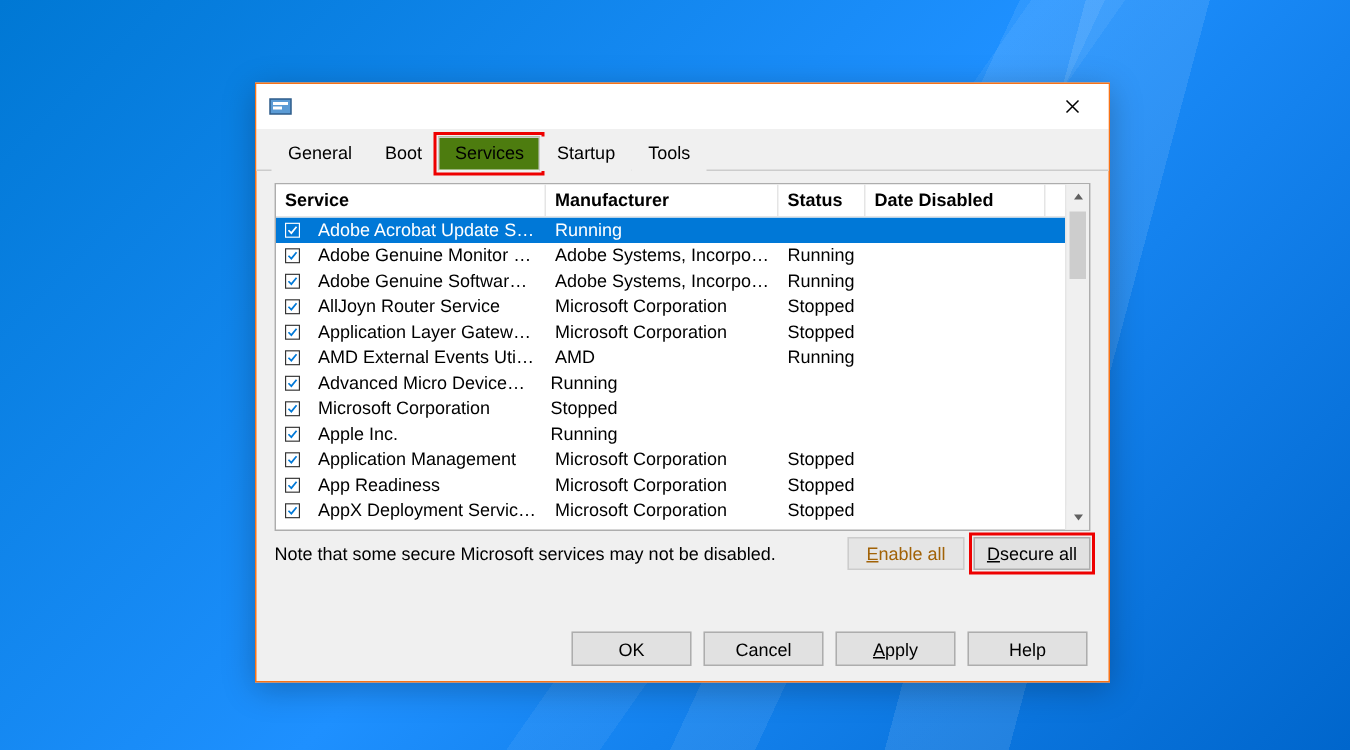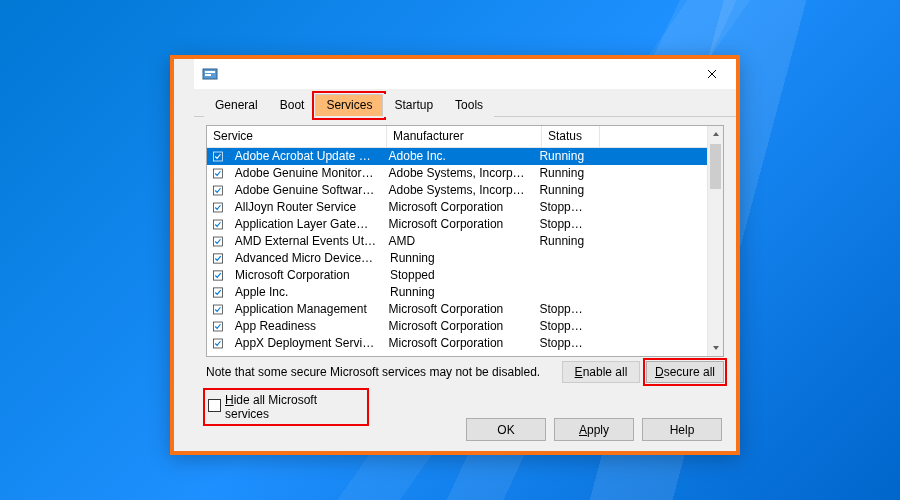--- a/index.html
+++ b/index.html
@@ -4,36 +4,36 @@
 <style>
 * { box-sizing: border-box; margin: 0; padding: 0; font-family: "Segoe UI", Tahoma, sans-serif; font-size: 12px; }
 body { width: 900px; height: 500px; overflow: hidden; position: relative; background: linear-gradient(135deg, #0078d4 0%, #1e90ff 50%, #0066cc 100%); }
 .desktop-rays { position: absolute; inset: 0; background:
   linear-gradient(115deg, transparent 0%, transparent 60%, rgba(255,255,255,0.08) 60%, rgba(255,255,255,0.08) 65%, transparent 65%),
   linear-gradient(105deg, transparent 0%, transparent 70%, rgba(255,255,255,0.1) 70%, rgba(255,255,255,0.1) 78%, transparent 78%),
   linear-gradient(125deg, transparent 0%, transparent 55%, rgba(255,255,255,0.06) 55%, rgba(255,255,255,0.06) 60%, transparent 60%);
 }
 .dialog {
   position: absolute; left: 170px; top: 55px; width: 570px; height: 400px;
-  background: #f0f0f0; border: 4px solid #f97316; box-shadow: 0 4px 20px rgba(0,0,0,0.25); padding-left: 20px;
+  background: #f0f0f0; border: 1px solid #f97316; box-shadow: 0 4px 20px rgba(0,0,0,0.25);
 }
 .titlebar { height: 30px; display: flex; align-items: center; justify-content: space-between; padding: 0 2px 0 8px; background: #fff; }
 .titlebar-left { display:flex; align-items:center; gap:6px;}
 .app-icon { width:16px; height:16px; display:inline-block;}
 .app-icon svg{width:16px;height:16px;}
 .close-btn { width: 44px; height: 28px; display:flex; align-items:center; justify-content:center; cursor:pointer;}
 .close-btn svg{width:10px;height:10px;}
 .tabstrip { display:flex; padding: 4px 10px 0 10px; border-bottom:1px solid #ccc; background:#f0f0f0; }
 .tab { padding: 3px 10px 4px 10px; border:1px solid transparent; border-bottom:none; background:#f0f0f0; cursor:pointer; position:relative; top:1px;}
-.tab.active { background:#fdba74; border-color:#ccc; border-bottom:1px solid #f0f0f0; }
+.tab.active { background:#4d7c0f; border-color:#ccc; border-bottom:1px solid #f0f0f0; }
 .red-box { outline: 2px solid #e00; outline-offset: 1px; }
 .content { padding: 8px 12px 10px 12px; }
 .grid-wrap { border:1px solid #adadad; background:#fff; height: 232px; position:relative; }
 .grid-header { display:flex; background:#fff; border-bottom:1px solid #e5e5e5; height:22px; }
-.gh { padding:3px 6px; border-right:1px solid #e5e5e5; font-weight:400; white-space:nowrap; overflow:hidden; }
+.gh { padding:3px 6px; border-right:1px solid #e5e5e5; font-weight:700; white-space:nowrap; overflow:hidden; }
 .col-svc{width:180px;}
 .col-mfr{width:155px;}
 .col-stat{width:58px;}
 .col-date{width:120px;}
 .grid-body { position:absolute; top:22px; left:0; width:calc(100% - 16px); height:calc(100% - 22px); overflow:hidden;}
 .row { display:flex; align-items:center; height:17px; line-height:17px; }
 .row.sel { background:#0078d7; color:#fff; }
 .row > span { padding:0 6px; white-space:nowrap; overflow:hidden; text-overflow:ellipsis; }
 .chk { width:22px; display:flex; align-items:center; justify-content:flex-end; padding-right:2px;}
 .chk svg{width:13px;height:13px;}
@@ -44,21 +44,21 @@
 .scrollbar { position:absolute; top:0; right:0; width:16px; height:100%; background:#f0f0f0; border-left:1px solid #e5e5e5;}
 .sb-btn { width:15px; height:16px; background:#f0f0f0; display:flex;align-items:center;justify-content:center;}
 .sb-btn svg{width:8px;height:8px;}
 .sb-track{position:absolute; top:16px; bottom:16px; left:0; right:0;}
 .sb-thumb{position:absolute; top:2px; left:2px; right:2px; height:45px; background:#cdcdcd;}
 .sb-btn.down{position:absolute;bottom:0;left:0;}
 .note-row {display:flex; align-items:center; justify-content:space-between; margin-top:4px;}
 .note { font-size:12px; }
 .btn-row { display:flex; gap:6px; }
 .win-btn { min-width:78px; height:22px; background:#e1e1e1; border:1px solid #adadad; cursor:pointer; font-size:12px; padding:0 8px;}
-.win-btn[disabled]{color:#000000; cursor:default; background:#e5e5e5; border-color:#ccc;}
+.win-btn[disabled]{color:#a16207; cursor:default; background:#e5e5e5; border-color:#ccc;}
 .chk-row { margin-top:8px; display:flex; align-items:center; gap:4px; padding:2px;}
 .dialog-buttons { position:absolute; bottom:10px; right:14px; display:flex; gap:8px;}
 .dialog-buttons .win-btn{min-width:80px;height:23px;}
 .hide-chk-box{width:160px;}
 </style>
 </head>
 <body>
 <div class="desktop-rays"></div>
 
 <div class="dialog">
@@ -87,31 +87,31 @@
     <div class="tab">Startup</div>
     <div class="tab">Tools</div>
   </div>
 
   <div class="content">
     <div class="grid-wrap">
       <div class="grid-header">
         <div class="gh col-svc">Service</div>
         <div class="gh col-mfr">Manufacturer</div>
         <div class="gh col-stat">Status</div>
+        <div class="gh col-date">Date Disabled</div>
       </div>
       <div class="grid-body" id="grid-body">
           <div class="row sel">
             <span class="chk">
               <svg viewBox="0 0 13 13">
                 <rect x="0.5" y="0.5" width="12" height="12" fill="#0078d7" stroke="#fff"></rect>
                 <path d="M3 6.5 L5.5 9 L10 3.5" fill="none" stroke="#fff" stroke-width="1.5"></path>
               </svg>
             </span>
             <span class="svc">Adobe Acrobat Update Service</span>
-            <span class="mfr">Adobe Inc.</span>
             <span class="stat">Running</span>
             <span class="date"></span>
           </div>
           <div class="row">
             <span class="chk">
               <svg viewBox="0 0 13 13">
                 <rect x="0.5" y="0.5" width="12" height="12" fill="#fff" stroke="#333"></rect>
                 <path d="M3 6.5 L5.5 9 L10 3.5" fill="none" stroke="#0078d7" stroke-width="1.5"></path>
               </svg>
             </span>
@@ -256,28 +256,21 @@
     </div>
 
     <div class="note-row">
       <span class="note">Note that some secure Microsoft services may not be disabled.</span>
       <div class="btn-row">
         <button class="win-btn" disabled=""><span style="text-decoration:underline" id="ea-u">E</span><span id="ea-r">nable all</span></button>
         <button class="win-btn red-box"><span style="text-decoration:underline" id="da-u">D</span><span id="da-r">secure all</span></button>
       </div>
     </div>
 
-    <div class="chk-row red-box hide-chk-box">
-      <span>
-        <svg width="13" height="13" viewBox="0 0 13 13">
-            <rect x="0.5" y="0.5" width="12" height="12" fill="#fff" stroke="#333"></rect>
-          </svg>
-      </span>
-      <span><span style="text-decoration:underline" id="hm-u">H</span><span id="hm-r">ide all Microsoft services</span></span>
-    </div>
   </div>
 
   <div class="dialog-buttons">
     <button class="win-btn">OK</button>
+    <button class="win-btn">Cancel</button>
     <button class="win-btn"><span style="text-decoration:underline" id="ap-u">A</span><span id="ap-r">pply</span></button>
     <button class="win-btn">Help</button>
   </div>
 </div>
 
 </body></html>

